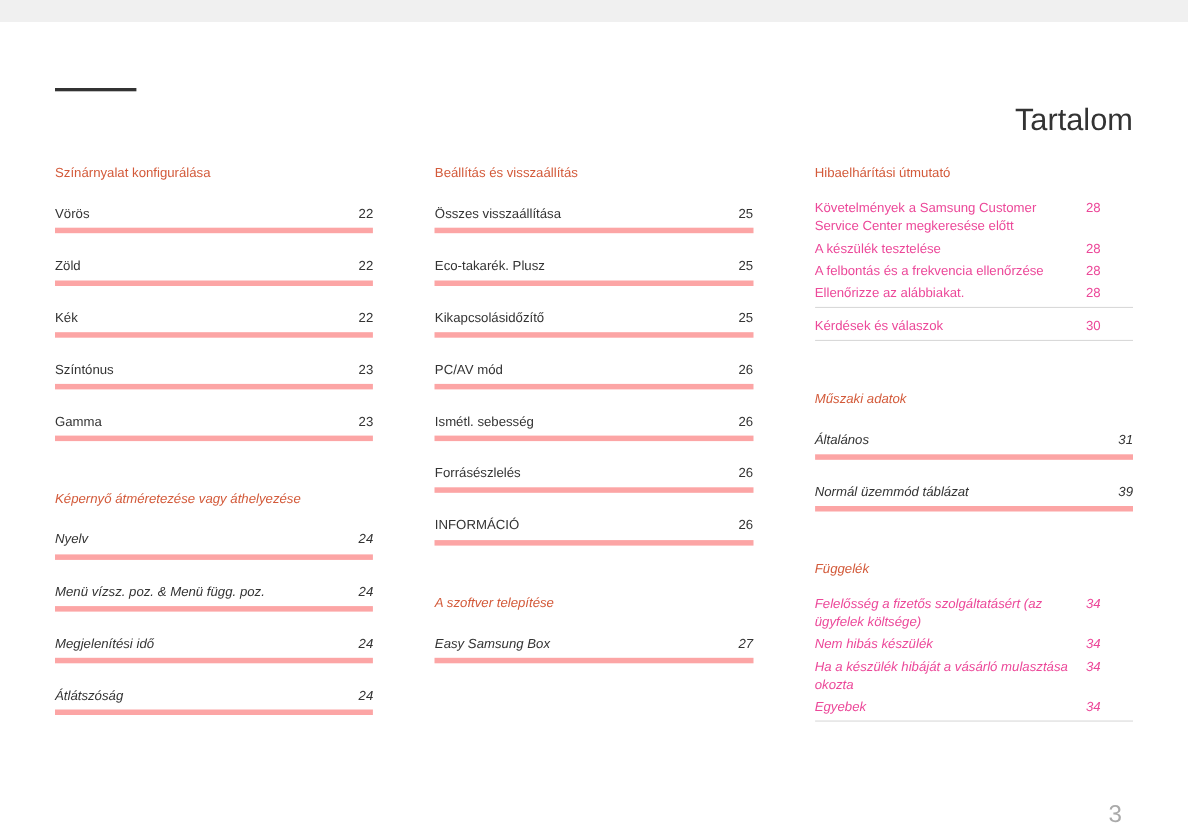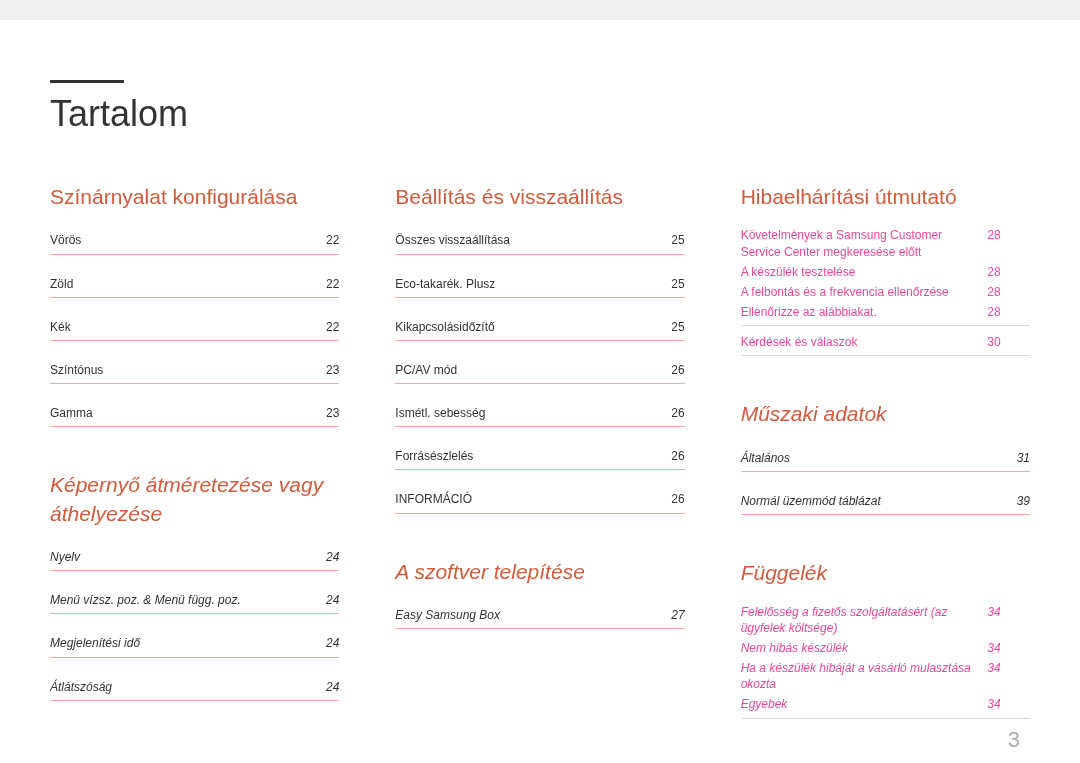--- a/index.html
+++ b/index.html
@@ -17,50 +17,51 @@
       position: relative;
       padding: 60px 50px 40px 50px;
     }
     .title-rule {
       width: 74px;
       height: 3px;
       background: #333;
       margin-bottom: 10px;
     }
     .page-title {
-      font-size: 36px;
+      font-size: 28px;
       font-weight: 400;
       color: #333;
-      margin-bottom: 48px;
+      margin-bottom: 24px;
+      text-align: right;
     }
     .columns {
       display: flex;
       gap: 56px;
     }
     .col {
       width: 290px;
     }
     .section-heading {
       color: #d35a3a;
-      font-size: 21px;
+      font-size: 12px;
       font-weight: 400;
       margin-bottom: 14px;
       line-height: 1.35;
     }
     .section + .section {
       margin-top: 44px;
       font-style: italic;
     }
     .toc-row {
       display: flex;
       justify-content: space-between;
       align-items: flex-end;
       font-size: 12px;
       color: #333;
-      border-bottom: 1px solid #fca5a5;
+      border-bottom: 5px solid #fca5a5;
       padding: 5px 0 5px 0;
       line-height: 1.35;
       margin-top: 16px;
     }
     .toc-row:last-child { }
     .toc-label {
       max-width: 240px;
     }
     .toc-page {
       min-width: 20px;

